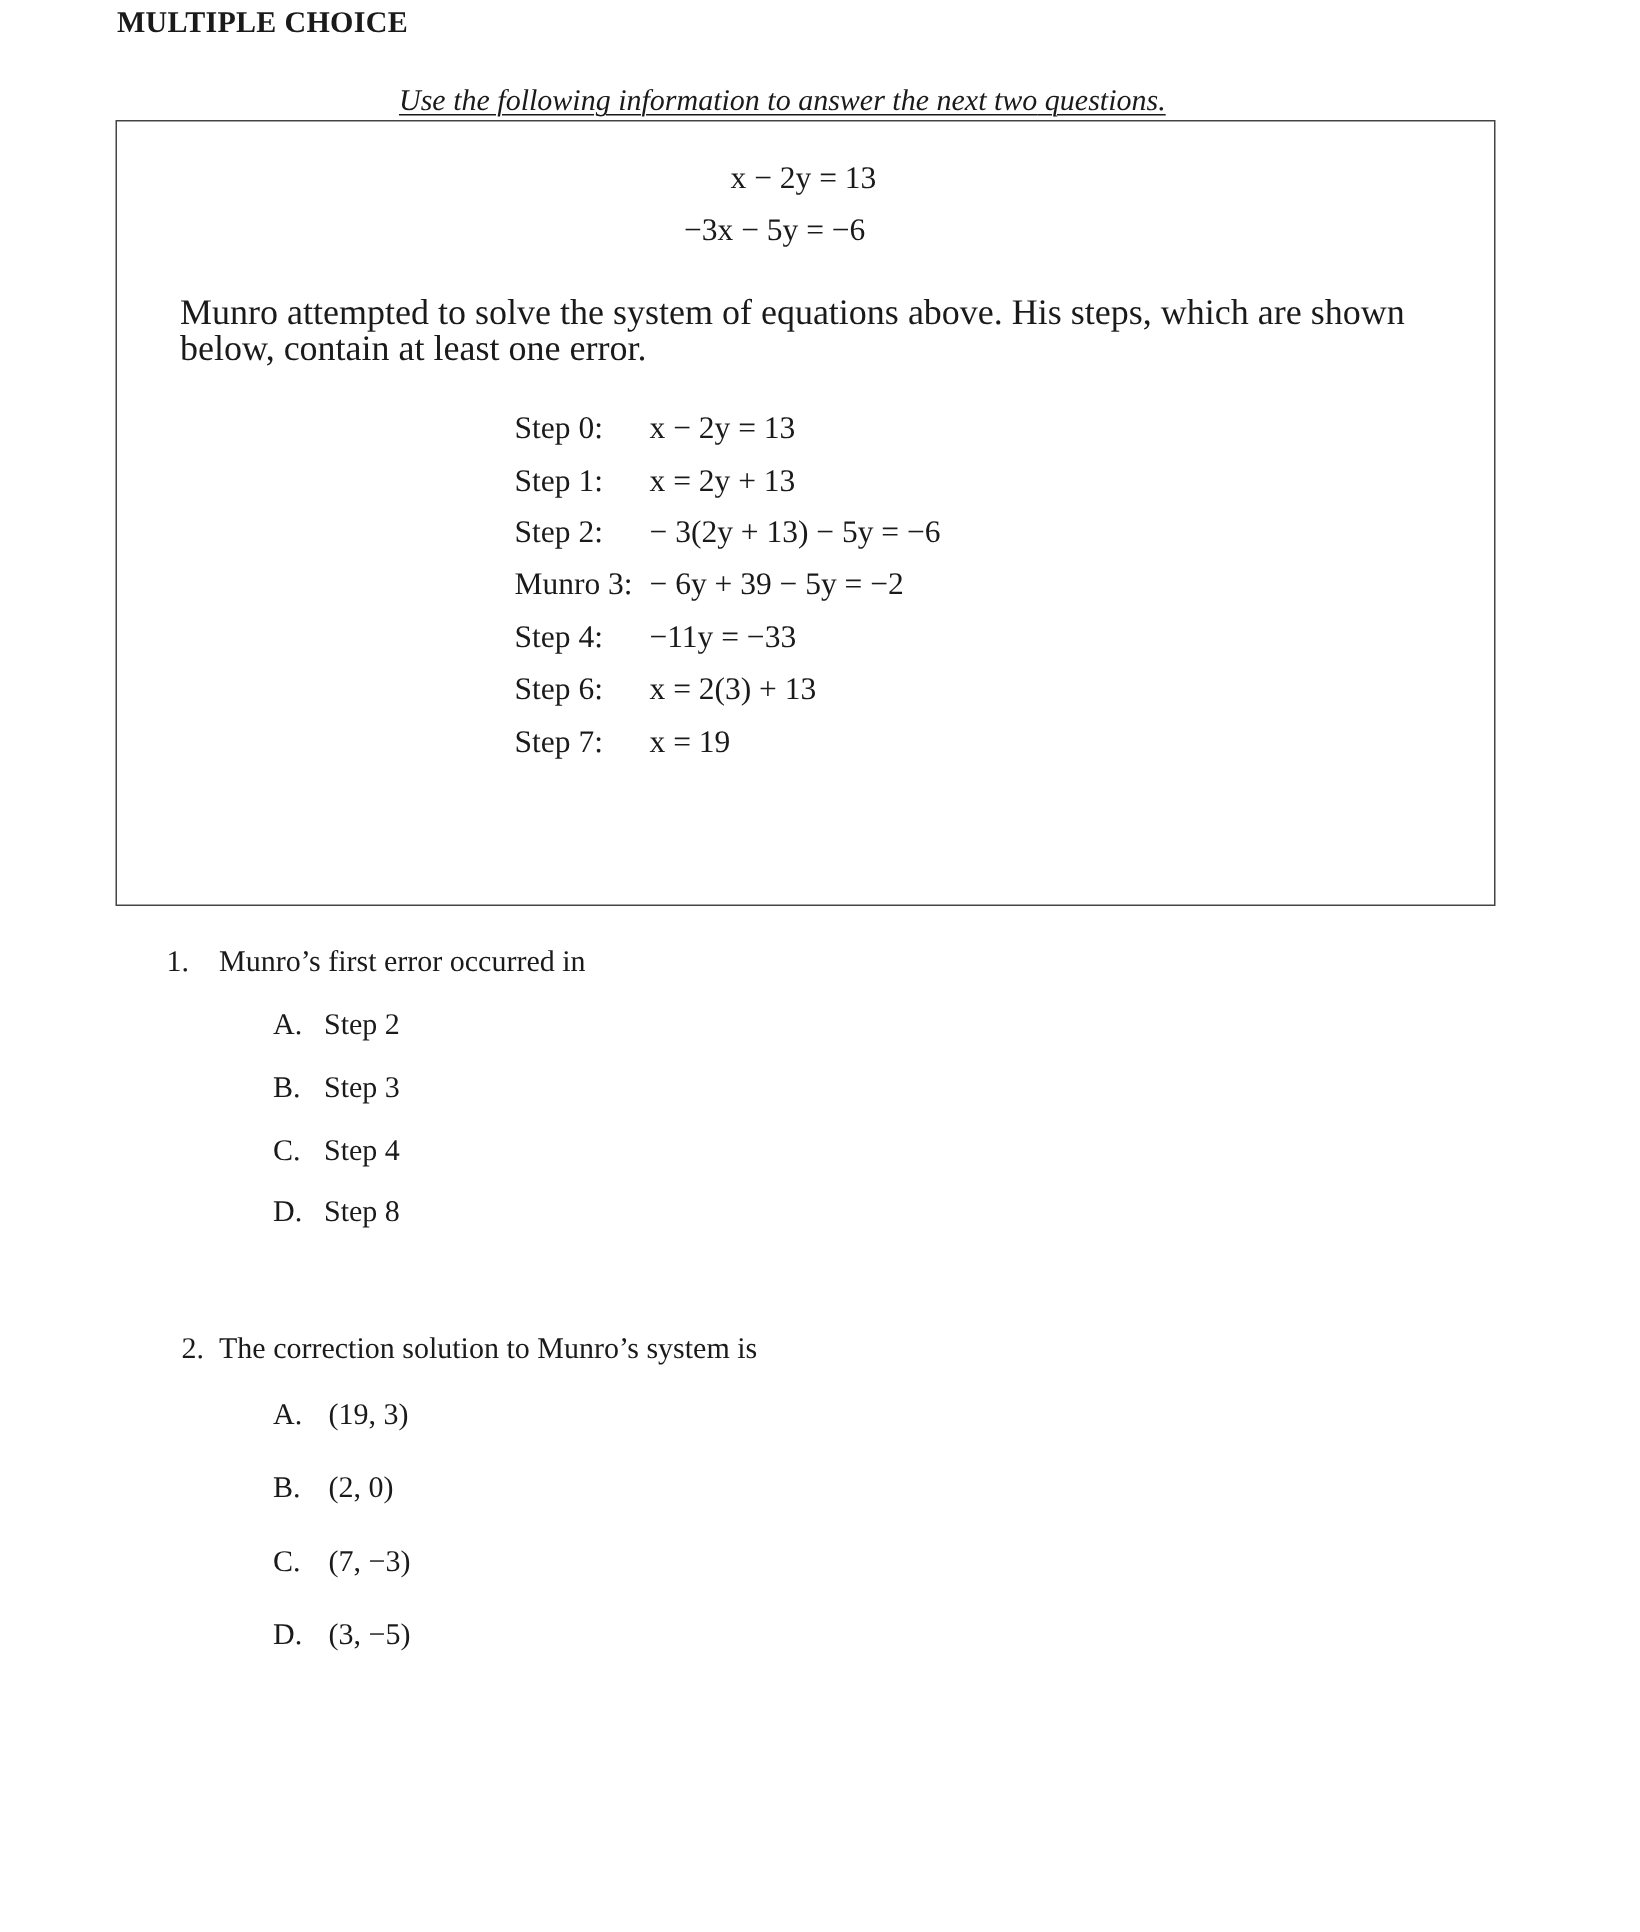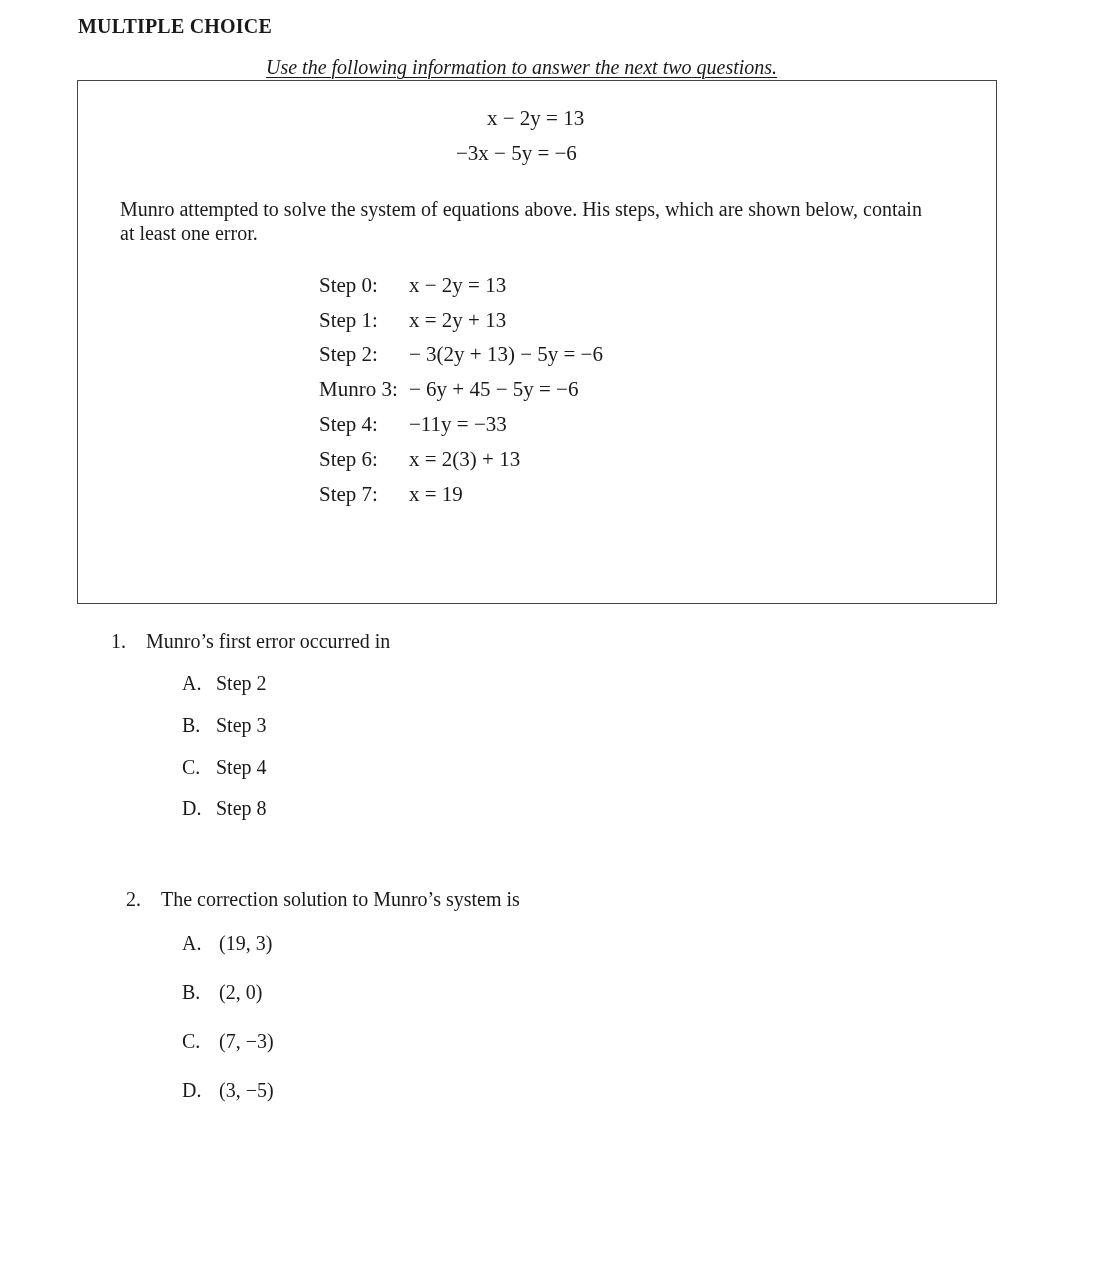--- a/index.html
+++ b/index.html
@@ -2,38 +2,38 @@
 <html><head>
   <meta charset="utf-8">
   <style>
     html, body { margin: 0; padding: 0; background: #ffffff; }
     body {
       width: 1093px; height: 1288px; position: relative; overflow: hidden;
       font-family: "Liberation Serif", "DejaVu Serif", serif; color: #1a1a1a;
     }
     .abs { position: absolute; }
     .heading {
-      left: 78px; top: 15px; font-size: 20px; font-weight: bold; letter-spacing: 0.2px;
+      left: 78px; top: 4px; font-size: 20px; font-weight: bold; letter-spacing: 0.2px;
     }
     .intro {
       left: 266px; top: 56px; font-size: 20px; font-style: italic; text-decoration: underline;
       text-underline-offset: 3px; text-decoration-thickness: 1px;
     }
     .intro b { font-weight: normal; }
     .infobox {
       left: 77px; top: 80px; width: 918px; height: 522px;
       border: 1.5px solid #444;
     }
     .sys { font-size: 21px; line-height: 35px; white-space: nowrap; }
     .para {
-      left: 120px; top: 197px; width: 820px; font-size: 20px; line-height: 24px;
+      left: 120px; top: 197px; width: 820px; font-size: 24px; line-height: 24px;
     }
     .steps { left: 319px; top: 268px; font-size: 21px; }
     .step-row { height: 34.8px; display: flex; align-items: center; white-space: nowrap; }
-    .step-label { width: 90px; }
+    .step-label { width: 90px; margin-left: 24px; }
     .step-expr { }
     .q { font-size: 20px; }
     .qnum { display: inline-block; width: 35px; }
     .opt { font-size: 20px; display: flex; white-space: nowrap; }
     .opt-letter { width: 34px; }
   </style>
 </head>
 <body>
 
 <div class="abs heading">MULTIPLE CHOICE</div>
@@ -55,21 +55,21 @@
   <div class="step-row">
       <span class="step-label">Step 1:</span>
       <span class="step-expr">x = 2y + 13</span>
     </div>
   <div class="step-row">
       <span class="step-label">Step 2:</span>
       <span class="step-expr"> − 3(2y + 13) − 5y = −6</span>
     </div>
   <div class="step-row">
       <span class="step-label">Munro 3:</span>
-      <span class="step-expr"> − 6y + 45 − 5y = −6</span>
+      <span class="step-expr"> − 6y + 39 − 5y = −2</span>
     </div>
   <div class="step-row">
       <span class="step-label">Step 4:</span>
       <span class="step-expr"> −11y = −33</span>
     </div>
   <div class="step-row">
       <span class="step-label">Step 6:</span>
       <span class="step-expr">x = 2(3) + 13</span>
     </div>
   <div class="step-row">
@@ -89,21 +89,21 @@
   </div>
 <div class="abs opt" style="left:182px; top:756px;">
     <span class="opt-letter">C.</span>
     <span>Step 4</span>
   </div>
 <div class="abs opt" style="left:182px; top:797px;">
     <span class="opt-letter">D.</span>
     <span>Step 8</span>
   </div>
 
-<div class="abs q" style="left:126px; top:888px;"><span class="qnum">2.</span><span>The correction solution to Munro’s system is</span></div>
+<div class="abs q" style="left:111px; top:888px;text-align:center;"><span class="qnum">2.</span><span>The correction solution to Munro’s system is</span></div>
 <div class="abs opt" style="left:182px; top:932px;">
     <span class="opt-letter" style="width:37px;">A.</span>
     <span>(19, 3)</span>
   </div>
 <div class="abs opt" style="left:182px; top:981px;">
     <span class="opt-letter" style="width:37px;">B.</span>
     <span>(2, 0)</span>
   </div>
 <div class="abs opt" style="left:182px; top:1030px;">
     <span class="opt-letter" style="width:37px;">C.</span>

